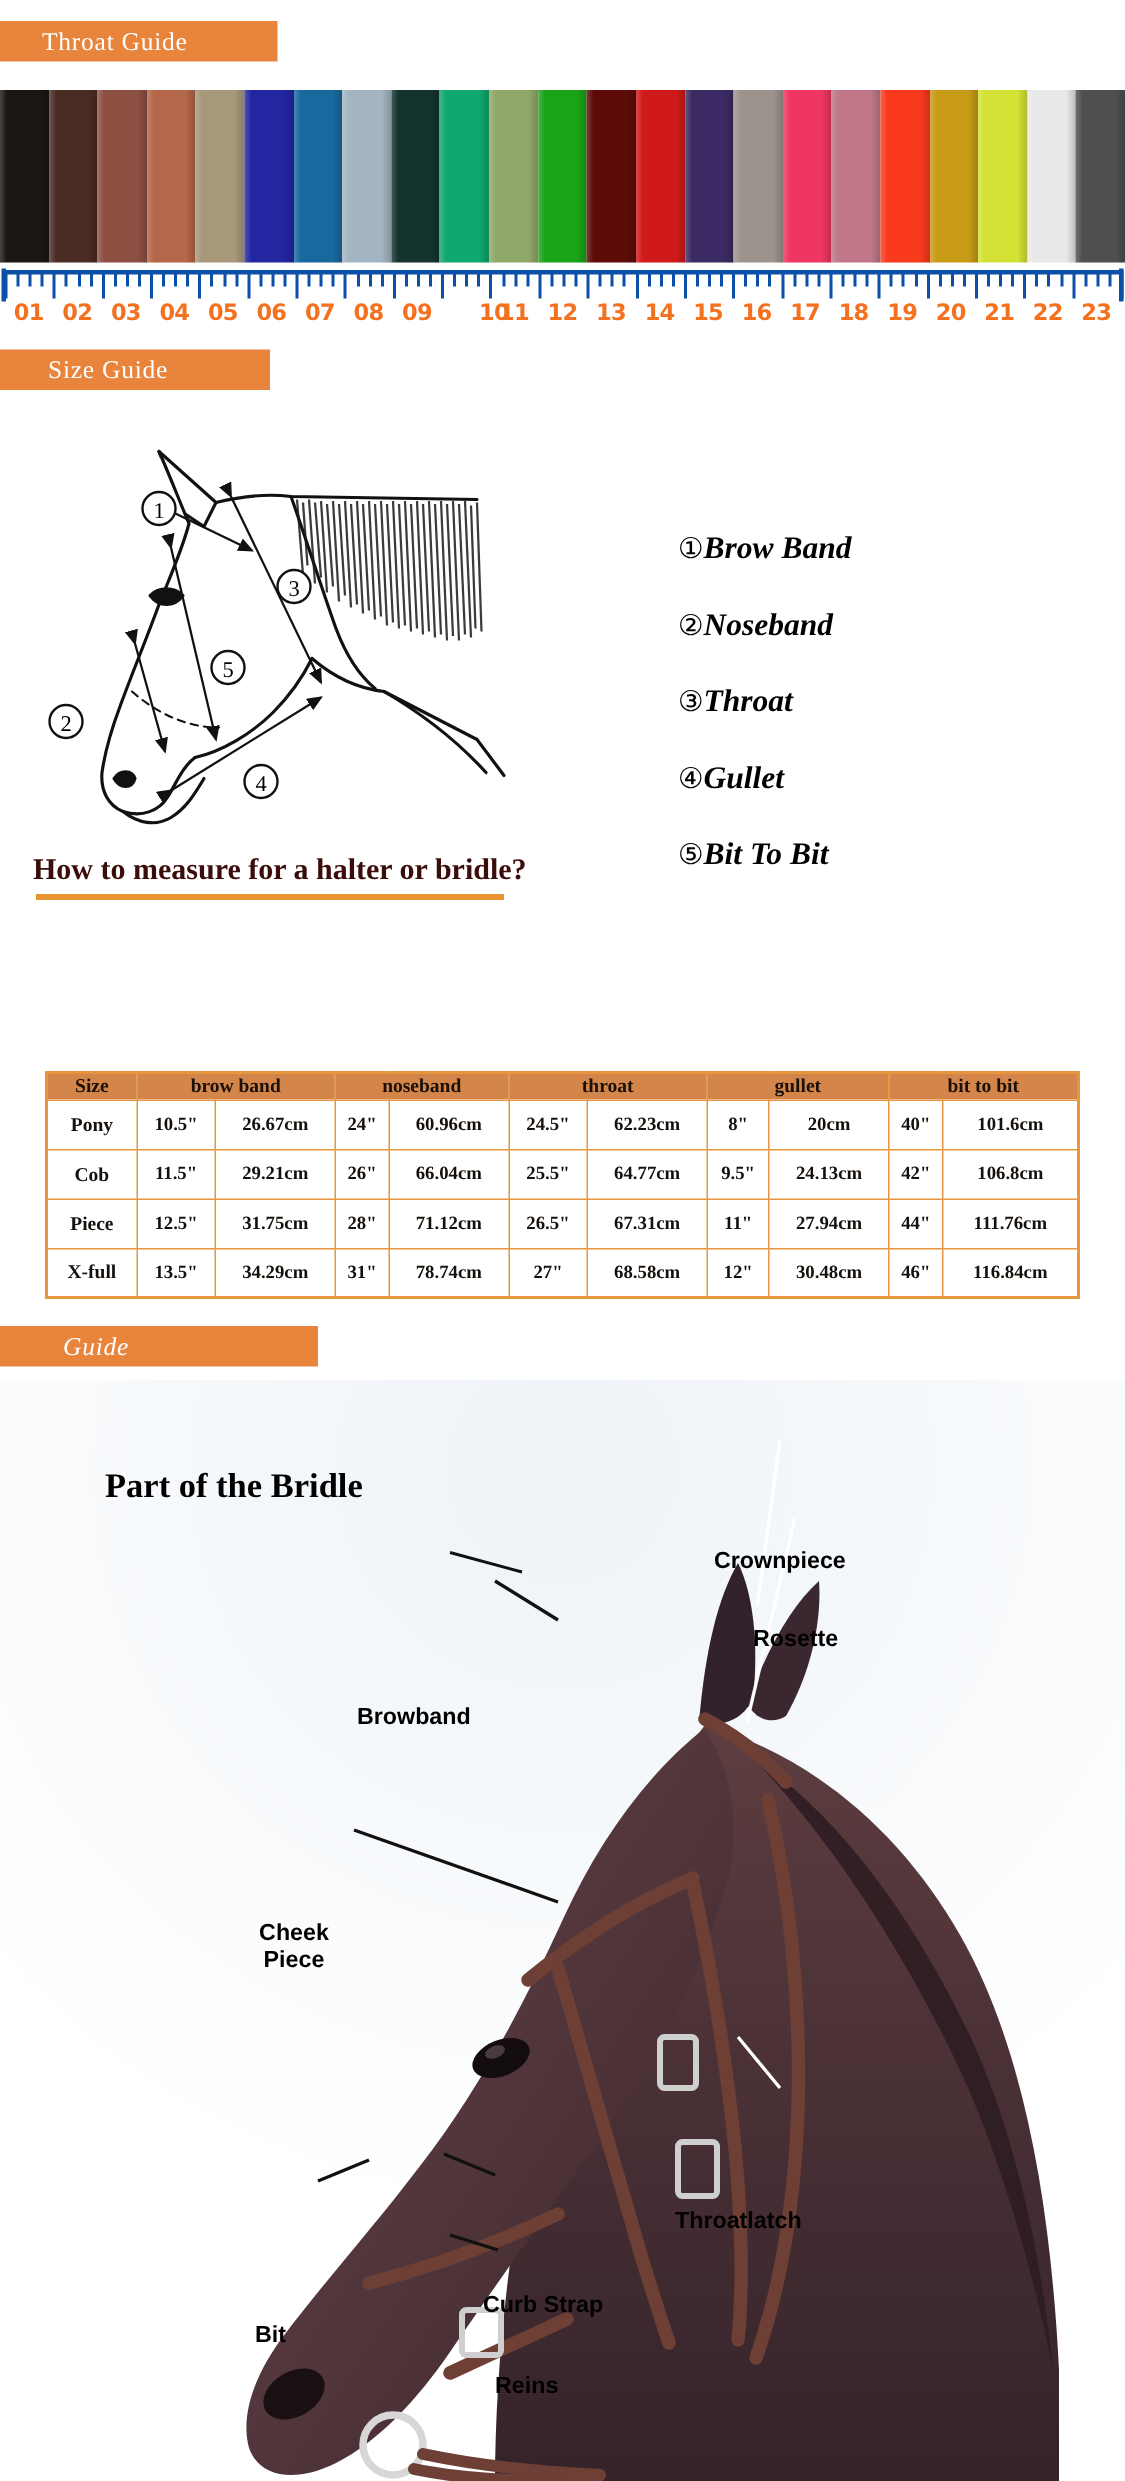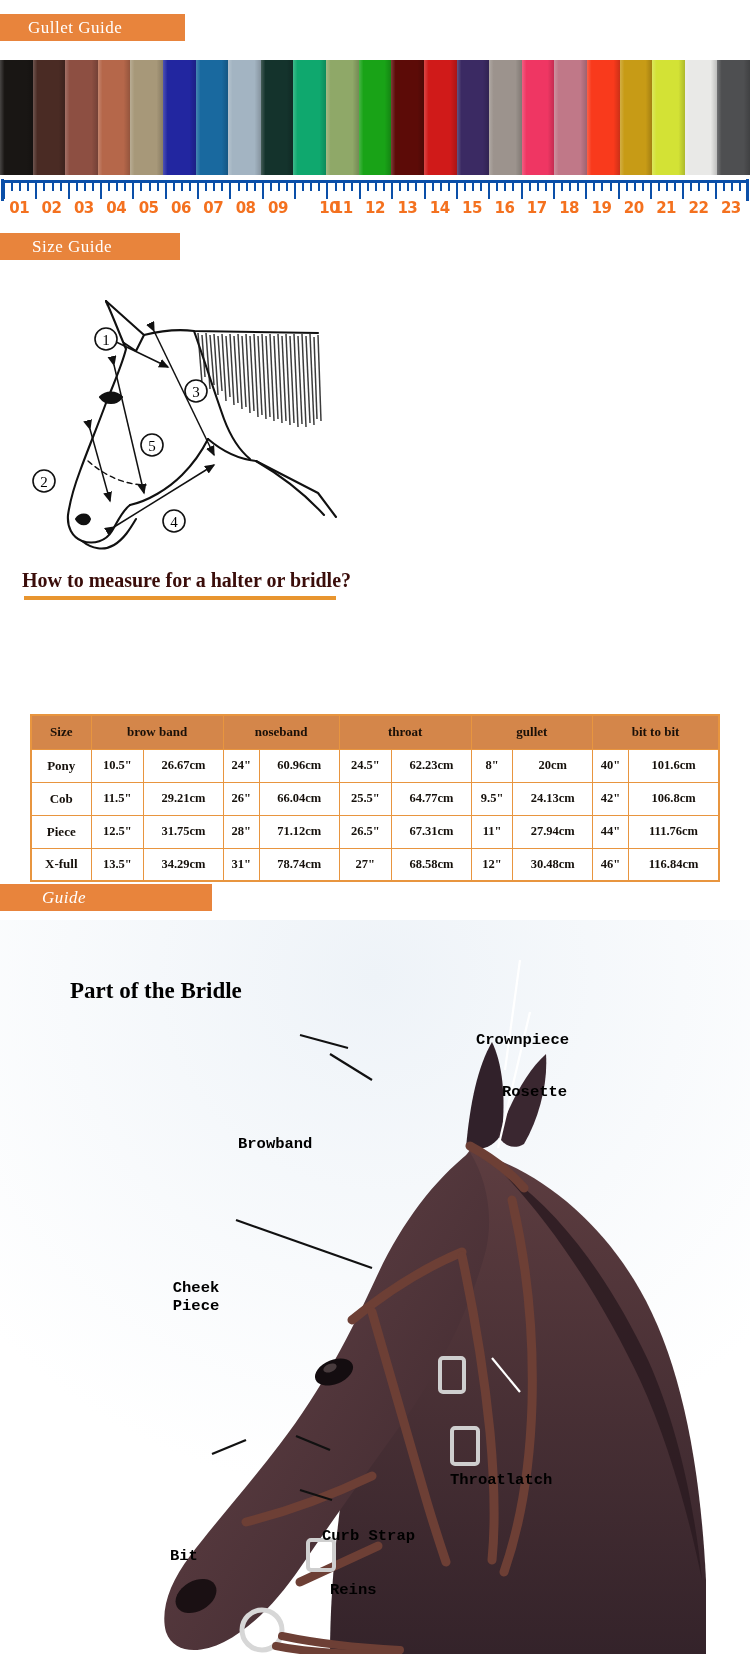--- a/index.html
+++ b/index.html
@@ -101,21 +101,21 @@
     width:690px;
     border-collapse:collapse;
     border:2px solid #e8953f;
     font-family:"Liberation Serif", serif;
   }
   .size-table th {
     background:#d4864a;
     color:#1a1008;
     font-weight:bold;
     font-size:13px;
-    height:34px;
+    height:18px;
     border:1px solid #e8953f;
     text-align:center;
   }
   .size-table td {
     height:33px;
     text-align:center;
     font-size:12.5px;
     font-weight:bold;
     color:#15100b;
     border:1px solid #e8953f;
@@ -128,41 +128,41 @@
   .banner-parts { width:212px; padding-left:42px; font-style:italic; font-size:17px;}
 
   .parts-body { position:absolute; left:0; top:36px; width:632px; height:734px; background:#fff; }
   .parts-title {
     position:absolute; left:70px; top:58px;
     font-family:"Liberation Serif", serif;
     font-weight:bold; font-size:23px; color:#000;
   }
   .callout {
     position:absolute;
-    font-family:Liberation Mono, monospace;
+    font-family:Liberation Sans, sans-serif;
     font-weight:bold;
     font-size:15.5px;
     color:#000;
     white-space:nowrap;
     line-height:1.15;
   }
   .photo-stage { position:absolute; left:0; top:0; width:750px; height:734px; overflow:hidden; }
   .photo-stage svg { position:absolute; left:0; top:0; }
 
   .vignette{
     position:absolute; left:0; top:0; width:750px; height:60px;
     background:radial-gradient(ellipse at 50% 120%, rgba(232,240,248,.55), rgba(255,255,255,0) 70%);
   }
 </style>
 </head>
 <body>
 
 <section id="color-guide">
   <div class="banner banner-color">
-    <span>Gullet Guide</span>
+    <span>Throat Guide</span>
   </div>
   <div class="swatch-strip" id="swatch-strip">
       <div class="swatch" style="background: rgb(25, 22, 20);"></div>
       <div class="swatch" style="background: rgb(74, 43, 36);"></div>
       <div class="swatch" style="background: rgb(141, 79, 66);"></div>
       <div class="swatch" style="background: rgb(181, 103, 74);"></div>
       <div class="swatch" style="background: rgb(167, 152, 121);"></div>
       <div class="swatch" style="background: rgb(34, 38, 160);"></div>
       <div class="swatch" style="background: rgb(25, 105, 159);"></div>
       <div class="swatch" style="background: rgb(163, 180, 194);"></div>
@@ -406,20 +406,27 @@
           <circle cx="178" cy="112" r="11" fill="#fff" stroke="#111" stroke-width="1.6"></circle>
           <text x="178" y="118">3</text>
           <circle cx="156" cy="242" r="11" fill="#fff" stroke="#111" stroke-width="1.6"></circle>
           <text x="156" y="248">4</text>
           <circle cx="134" cy="166" r="11" fill="#fff" stroke="#111" stroke-width="1.6"></circle>
           <text x="134" y="172">5</text>
         </g>
       </svg>
     </div>
 
+    <div class="legend" id="legend-list">
+        <div class="legend-item"><span class="cnum">①</span><span>Brow Band</span></div>
+        <div class="legend-item"><span class="cnum">②</span><span>Noseband</span></div>
+        <div class="legend-item"><span class="cnum">③</span><span>Throat</span></div>
+        <div class="legend-item"><span class="cnum">④</span><span>Gullet</span></div>
+        <div class="legend-item"><span class="cnum">⑤</span><span>Bit To Bit</span></div>
+      </div>
 
     <div class="measure-head">How to measure for a halter or bridle?</div>
     <div class="measure-underline"></div>
 
     <table class="size-table">
       <thead>
         <tr>
           <th rowspan="1">Size</th>
           <th colspan="2">brow band</th>
           <th colspan="2">noseband</th>

